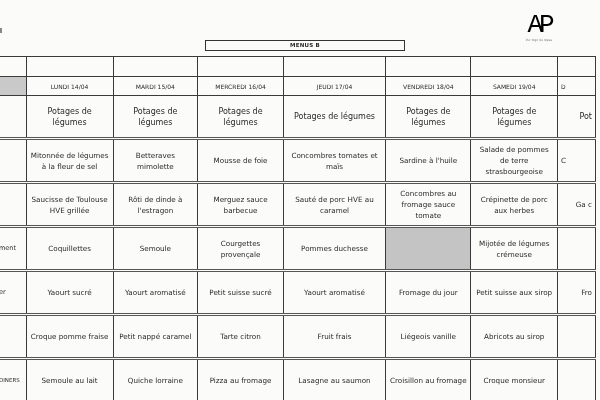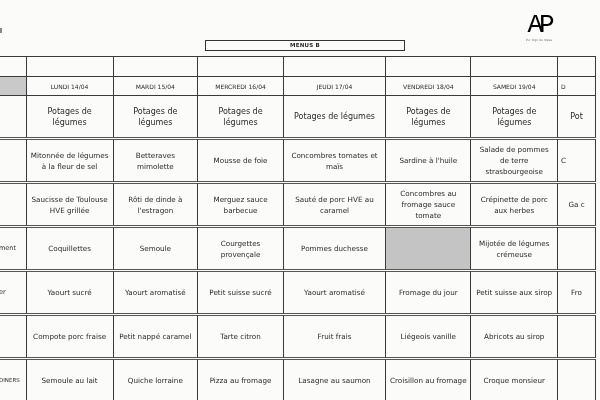--- a/index.html
+++ b/index.html
@@ -63,65 +63,65 @@
     <td style="text-align:left">D</td>
   </tr>
   <tr class="r">
     <td class="rowlabel"></td>
     <td class="potage">Potages de légumes</td>
     <td class="potage">Potages de légumes</td>
     <td class="potage">Potages de légumes</td>
     <td class="potage">Potages de légumes</td>
     <td class="potage">Potages de légumes</td>
     <td class="potage">Potages de légumes</td>
-    <td class="potage" style="text-align:center">Pot</td>
+    <td class="potage" style="text-align:right">Pot</td>
   </tr>
   <tr class="r sep">
     <td class="rowlabel"></td>
     <td>Mitonnée de légumes à la fleur de sel</td>
     <td>Betteraves mimolette</td>
     <td>Mousse de foie</td>
     <td>Concombres tomates et maïs</td>
     <td>Sardine à l'huile</td>
     <td>Salade de pommes de terre strasbourgeoise</td>
     <td style="text-align:left">C</td>
   </tr>
   <tr class="r sep">
     <td class="rowlabel"></td>
     <td>Saucisse de Toulouse HVE grillée</td>
     <td>Rôti de dinde à l'estragon</td>
     <td>Merguez sauce barbecue</td>
     <td>Sauté de porc HVE au caramel</td>
     <td>Concombres au fromage sauce tomate</td>
     <td>Crépinette de porc aux herbes</td>
-    <td style="text-align:center">Ga c</td>
+    <td style="text-align:right">Ga c</td>
   </tr>
   <tr class="r sep">
     <td class="rowlabel">ment</td>
     <td>Coquillettes</td>
     <td>Semoule</td>
     <td>Courgettes provençale</td>
     <td>Pommes duchesse</td>
     <td class="empty"></td>
     <td>Mijotée de légumes crémeuse</td>
     <td style="text-align:left"></td>
   </tr>
   <tr class="r sep">
     <td class="rowlabel">er</td>
     <td>Yaourt sucré</td>
     <td>Yaourt aromatisé</td>
     <td>Petit suisse sucré</td>
     <td>Yaourt aromatisé</td>
     <td>Fromage du jour</td>
     <td>Petit suisse aux sirop</td>
-    <td style="text-align:center">Fro</td>
+    <td style="text-align:right">Fro</td>
   </tr>
   <tr class="r sep">
     <td class="rowlabel"></td>
-    <td>Compote porc fraise</td>
+    <td>Croque pomme fraise</td>
     <td>Petit nappé caramel</td>
     <td>Tarte citron</td>
     <td>Fruit frais</td>
     <td>Liégeois vanille</td>
     <td>Abricots au sirop</td>
     <td style="text-align:left"></td>
   </tr>
   <tr class="r sep">
     <td class="rowlabel" style="font-size:5.5px !important;">DINERS</td>
     <td>Semoule au lait</td>

